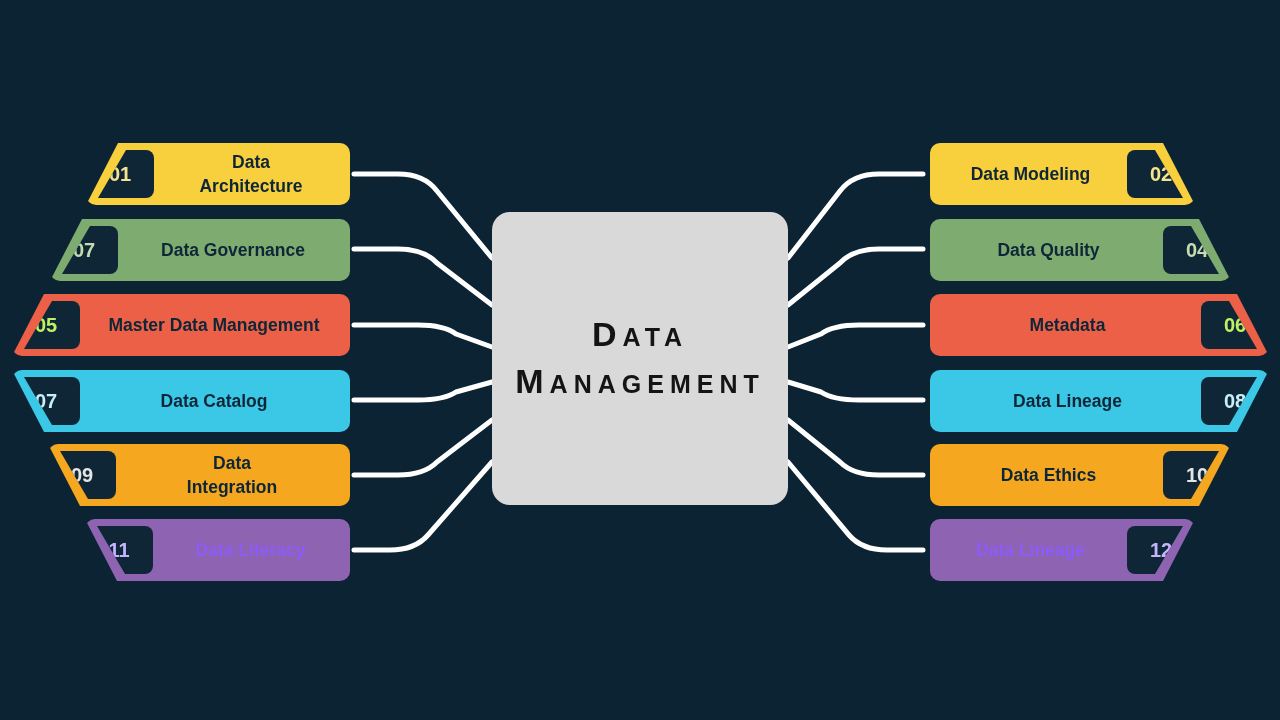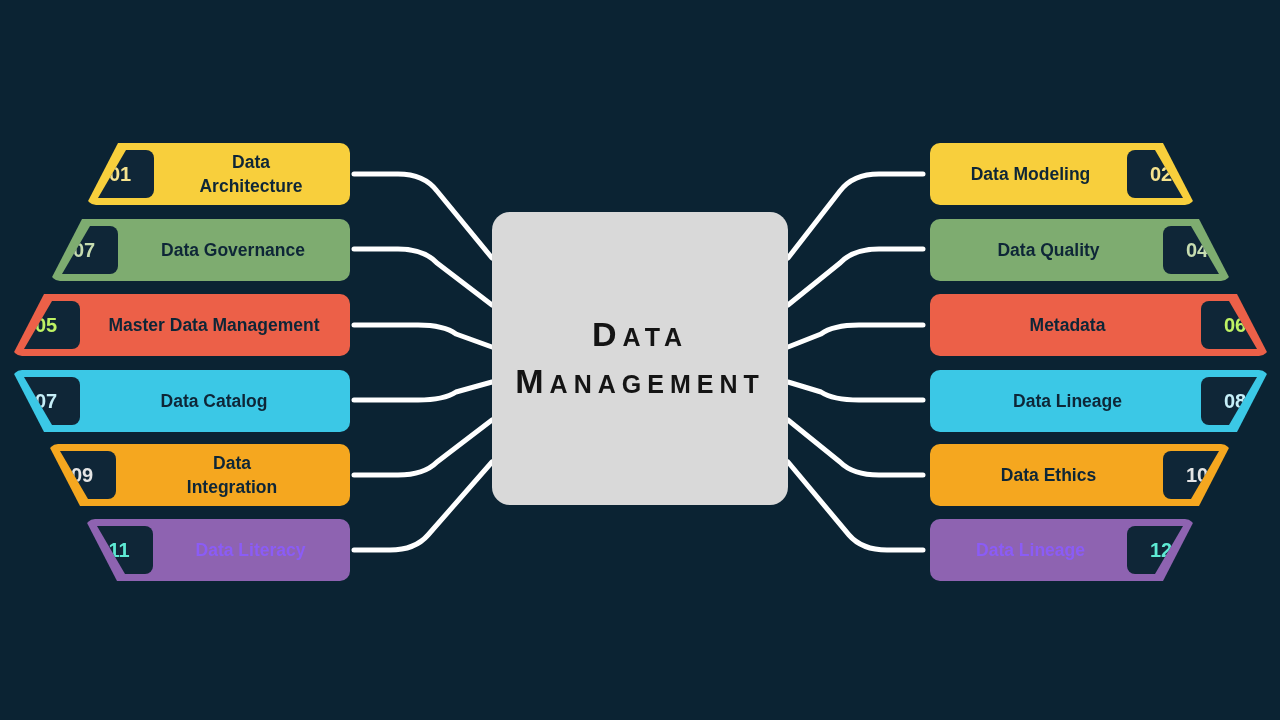--- a/index.html
+++ b/index.html
@@ -67,21 +67,21 @@
   .i08{left:930px;top:370px;width:339px;}
   .i10{left:930px;top:444px;width:301px;}
   .i12{left:930px;top:519px;width:265px;}
 
   
   .c-yellow .box{background:#F8CF3C;} .c-yellow .badge{color:#F6E38E;}
   .c-green  .box{background:#7EAC70;} .c-green  .badge{color:#C6DCB0;}
   .c-red    .box{background:#EC6048;} .c-red    .badge{color:#bef264;}
   .c-cyan   .box{background:#3BC8E6;} .c-cyan   .badge{color:#C6EFF8;}
   .c-orange .box{background:#F5A71F;} .c-orange .badge{color:#e5e5e5;}
-  .c-purple .box{background:#8E63B1;} .c-purple .badge{color:#5eead4;}
+  .c-purple .box{background:#8E63B1;} .c-purple .badge{color:#c4b5fd;}
   .c-purple .label{color:#8b5cf6;}
 </style>
 </head>
 <body>
 
 <svg id="connectors" viewBox="0 0 1280 720" xmlns="http://www.w3.org/2000/svg">
   <path d="M354 174 L398 174 Q424 174 437 191 L492 258"></path>
   <path d="M354 249 L398 249 Q424 249 437 263 L492 305"></path>
   <path d="M354 325 L418 325 Q444 325 456 334 L492 347"></path>
   <path d="M354 400 L418 400 Q444 400 456 392 L492 382"></path>

